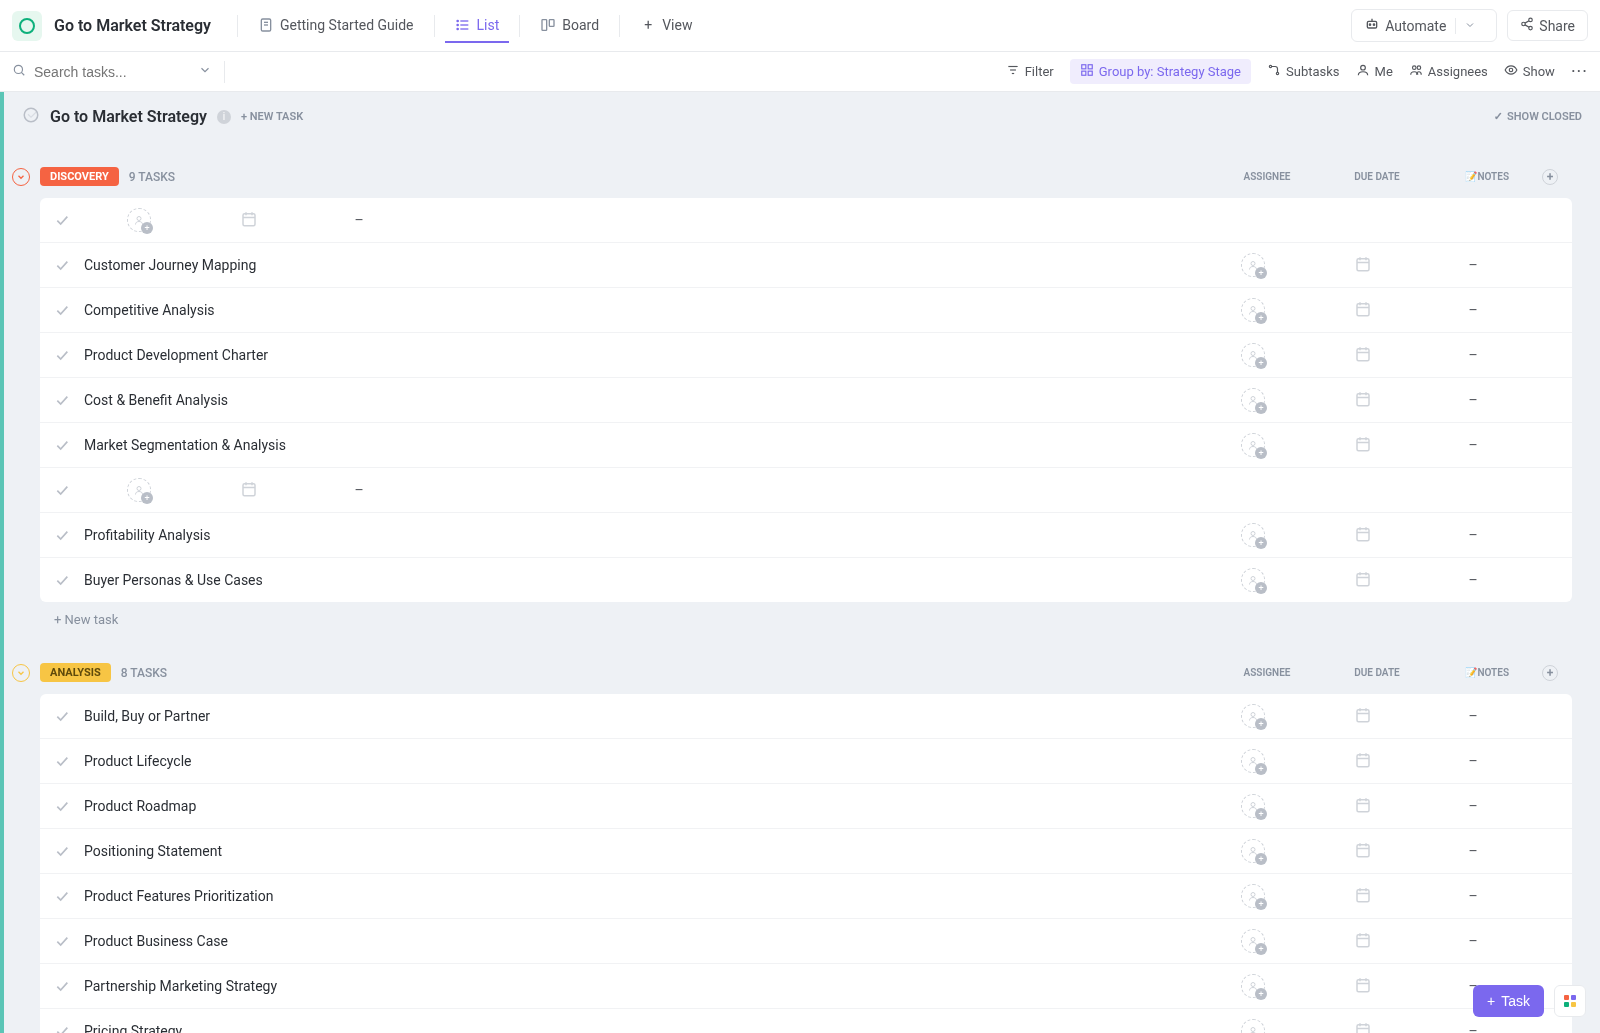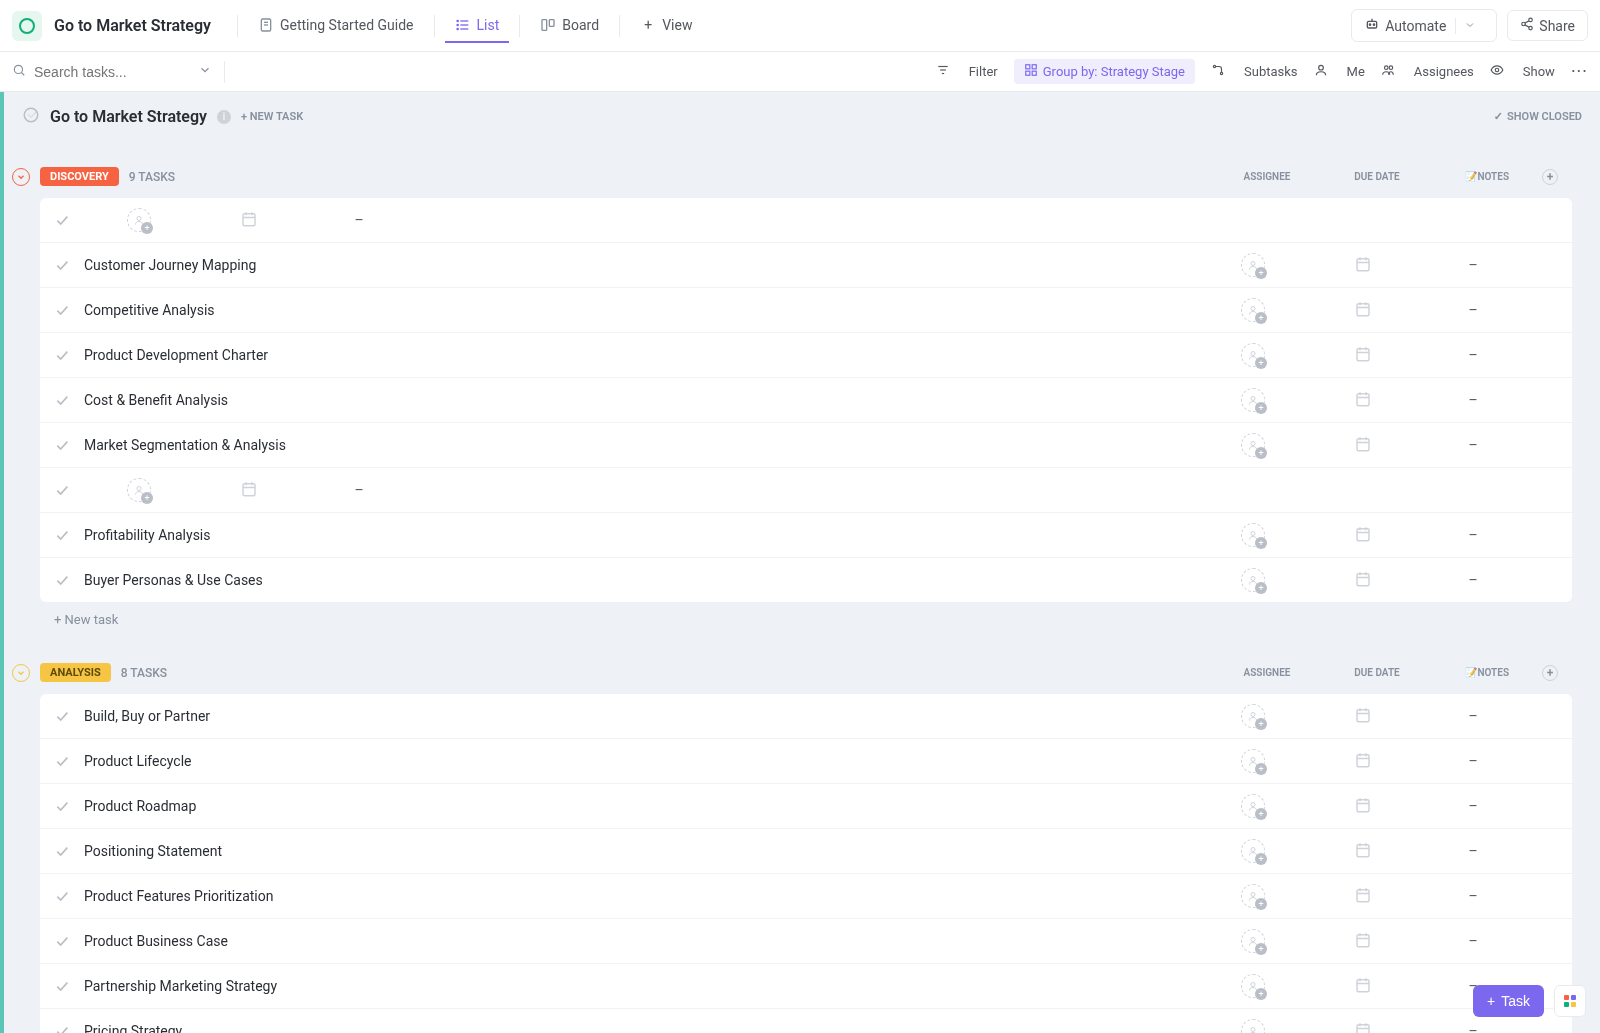--- a/index.html
+++ b/index.html
@@ -14,21 +14,21 @@
 .tab .ticon { width: 16px; height: 16px; display: inline-flex; align-items: center; justify-content: center; }
 .header-right { margin-left: auto; display: flex; align-items: center; gap: 10px; }
 .btn { border: 1px solid #e8eaed; background: #fff; border-radius: 6px; padding: 6px 12px; display: flex; align-items: center; gap: 5px; color: #54575d; cursor: pointer; font-size: 14px; }
 .btn-dropdown { border-left: 1px solid #e8eaed; padding: 0 8px; margin-left: 4px; }
 .toolbar { display: flex; align-items: center; padding: 6px 12px; border-bottom: 1px solid #e8eaed; height: 40px; }
 .search { display: flex; align-items: center; gap: 8px; color: #87909e; width: 200px; position: relative; }
 .search input { border: none; outline: none; font-size: 14px; color: #54575d; width: 150px; }
 .search .chev { position: absolute; right: 0; }
 .toolbar .vsep { margin-left: 12px; }
 .toolbar-right { margin-left: auto; display: flex; align-items: center; gap: 16px; font-size: 13px; color: #54575d; }
-.tool-item { display: flex; align-items: center; gap: 19px; cursor: pointer; }
+.tool-item { display: flex; align-items: center; gap: 5px; cursor: pointer; }
 .pill { background: #f0edfd; color: #7b68ee; padding: 4px 10px; border-radius: 4px; display: flex; align-items: center; gap: 5px; }
 .dots { font-size: 18px; letter-spacing: 1px; }
 .content { background: #eef1f5; padding: 0; min-height: 940px; }
 .list-wrap { border-left: 4px solid #5bc5b6; background: #eef1f5; padding-bottom: 20px; }
 .list-header { display: flex; align-items: center; padding: 14px 18px; gap: 10px; }
 .list-title { font-size: 16px; font-weight: 600; color: #2a2e34; }
 .info-icon { width: 14px; height: 14px; background: #cfd3d9; border-radius: 50%; color: #fff; font-size: 10px; display: flex; align-items: center; justify-content: center; }
 .new-task-hdr { color: #87909e; font-size: 11px; font-weight: 600; }
 .show-closed { margin-left: auto; color: #87909e; font-size: 11px; font-weight: 600; display: flex; align-items: center; gap: 4px; }
 .group { margin-top: 20px; padding: 0 28px 0 36px; }

